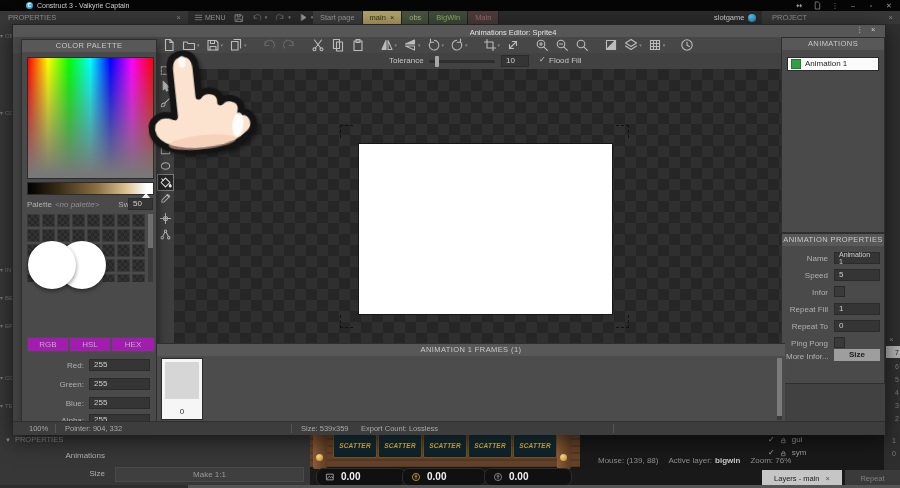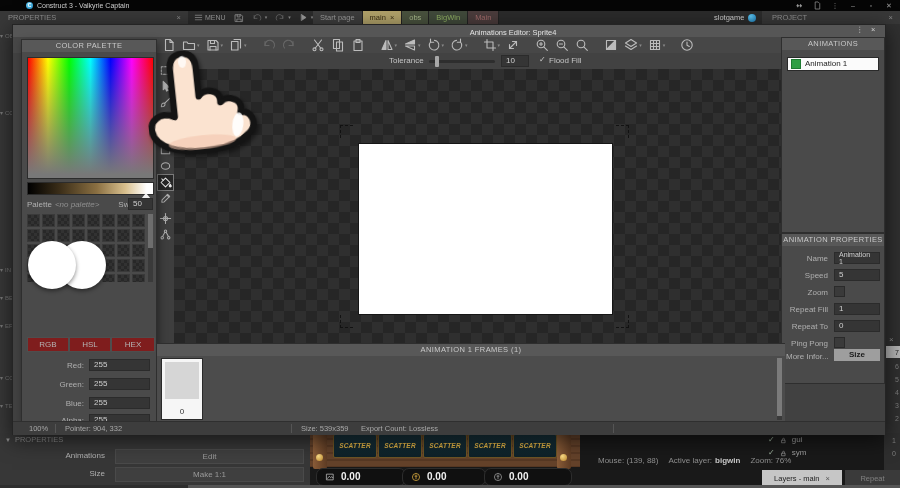--- a/index.html
+++ b/index.html
@@ -44,21 +44,21 @@
   .tool{position:absolute;left:1px;width:15px;height:15px;display:flex;align-items:center;justify-content:center;color:#aeaeae}
   .tool.selected{background:#272727;outline:1px solid #7a7a7a;color:#eee}
   .canvas{left:161px;top:44px;width:619px;height:274px;overflow:hidden;
     background-image:linear-gradient(45deg,#2f2f2f 25%,transparent 25%,transparent 75%,#2f2f2f 75%),linear-gradient(45deg,#2f2f2f 25%,transparent 25%,transparent 75%,#2f2f2f 75%);
     background-position:0 0,11px 11px;background-size:22px 22px;background-color:#262626}
   .corner{position:absolute;width:12px;height:12px;opacity:.8}
   .phead{background:#585858;color:#c9c9c9;font-size:7.5px;letter-spacing:.4px;height:12px;display:flex;align-items:center;justify-content:center}
   .panel{background:#4a4a4a;border:1px solid #2e2e2e;box-sizing:border-box}
   .ibox{background:#353535;color:#cfcfcf;font-size:8px;display:flex;align-items:center;padding:0 4px;border:1px solid #2b2b2b;box-sizing:border-box}
   .chk{width:9px;height:9px;background:#3a3a3a;border:1px solid #2a2a2a}
-  .pbtn{background:#7f1d1d;border:1px solid #4e4e4e;color:#b5b5b5;font-size:8px;display:flex;align-items:center;justify-content:center}
+  .pbtn{background:#a21caf;border:1px solid #4e4e4e;color:#b5b5b5;font-size:8px;display:flex;align-items:center;justify-content:center}
   .swatch{width:13px;height:13px;border:1px solid #3a3a3a;box-sizing:border-box;
     background-image:linear-gradient(45deg,#323232 25%,transparent 25%,transparent 75%,#323232 75%),linear-gradient(45deg,#323232 25%,transparent 25%,transparent 75%,#323232 75%);
     background-position:0 0,3px 3px;background-size:6px 6px;background-color:#282828}
   .label-r{position:absolute;text-align:right;color:#b0b0b0;font-size:8px}
   .statusbar{left:0;top:396px;width:872px;height:13px;background:#3d3d3d;border-top:1px solid #2f2f2f;color:#a8a8a8;font-size:7.5px}
   .sep{position:absolute;top:2px;width:1px;height:9px;background:#555}
   svg{display:block}
 </style>
 </head>
 <body>
@@ -205,21 +205,20 @@
     <div class="numcell" style="top:388px;left:0">2</div>
   </div>
 
   <div class="abs bottombar"></div>
   <div class="abs bprops">
     <div class="abs flex" style="left:5px;top:3px;gap:4px;color:#8c8c8c;font-size:7.5px">
       <span style="font-size:6px">▼</span>
         <span>PROPERTIES</span>
     </div>
     <div class="abs label-r" style="left:0;top:19px;width:105px">Animations</div>
-    <div class="abs bbtn" style="left:115px;top:16px;width:187px;height:13px">Edit</div>
     <div class="abs label-r" style="left:0;top:37px;width:105px">Size</div>
     <div class="abs bbtn" style="left:115px;top:34px;width:187px;height:13px">Make 1:1</div>
   </div>
   <div class="abs gamearea">
     <div class="wood"></div>
     <div class="post" style="left:3px">
         <div class="knob"></div>
       </div>
     <div class="post" style="left:247px">
         <div class="knob"></div>
@@ -645,21 +644,21 @@
         <span style="color:#222;font-size:8px">Animation 1</span>
       </div>
     </div>
 
     <div class="abs panel" style="left:768px;top:208px;width:104px;height:151px">
       <div class="phead">ANIMATION PROPERTIES</div>
       <div class="abs label-r" style="left:0;top:21px;width:46px">Name</div>
       <div class="abs ibox" style="left:52px;top:18px;width:46px;height:12px;font-size:7px">Animation 1</div>
       <div class="abs label-r" style="left:0;top:38px;width:46px">Speed</div>
       <div class="abs ibox" style="left:52px;top:35px;width:46px;height:12px">5</div>
-      <div class="abs label-r" style="left:0;top:55px;width:46px">Zoom</div>
+      <div class="abs label-r" style="left:0;top:55px;width:46px">Infor</div>
       <div class="abs chk" style="left:52px;top:52px"></div>
       <div class="abs label-r" style="left:0;top:72px;width:46px">Repeat Fill</div>
       <div class="abs ibox" style="left:52px;top:69px;width:46px;height:12px">1</div>
       <div class="abs label-r" style="left:0;top:89px;width:46px">Repeat To</div>
       <div class="abs ibox" style="left:52px;top:86px;width:46px;height:12px">0</div>
       <div class="abs label-r" style="left:0;top:106px;width:46px">Ping Pong</div>
       <div class="abs chk" style="left:52px;top:103px"></div>
       <div class="abs" style="left:4px;top:119px;color:#b0b0b0">More Infor...</div>
       <div class="abs" style="left:52px;top:115px;width:46px;height:12px;background:#9e9e9e;color:#1c1c1c;font-weight:bold;font-size:8px;display:flex;align-items:center;justify-content:center">Size</div>
     </div>

